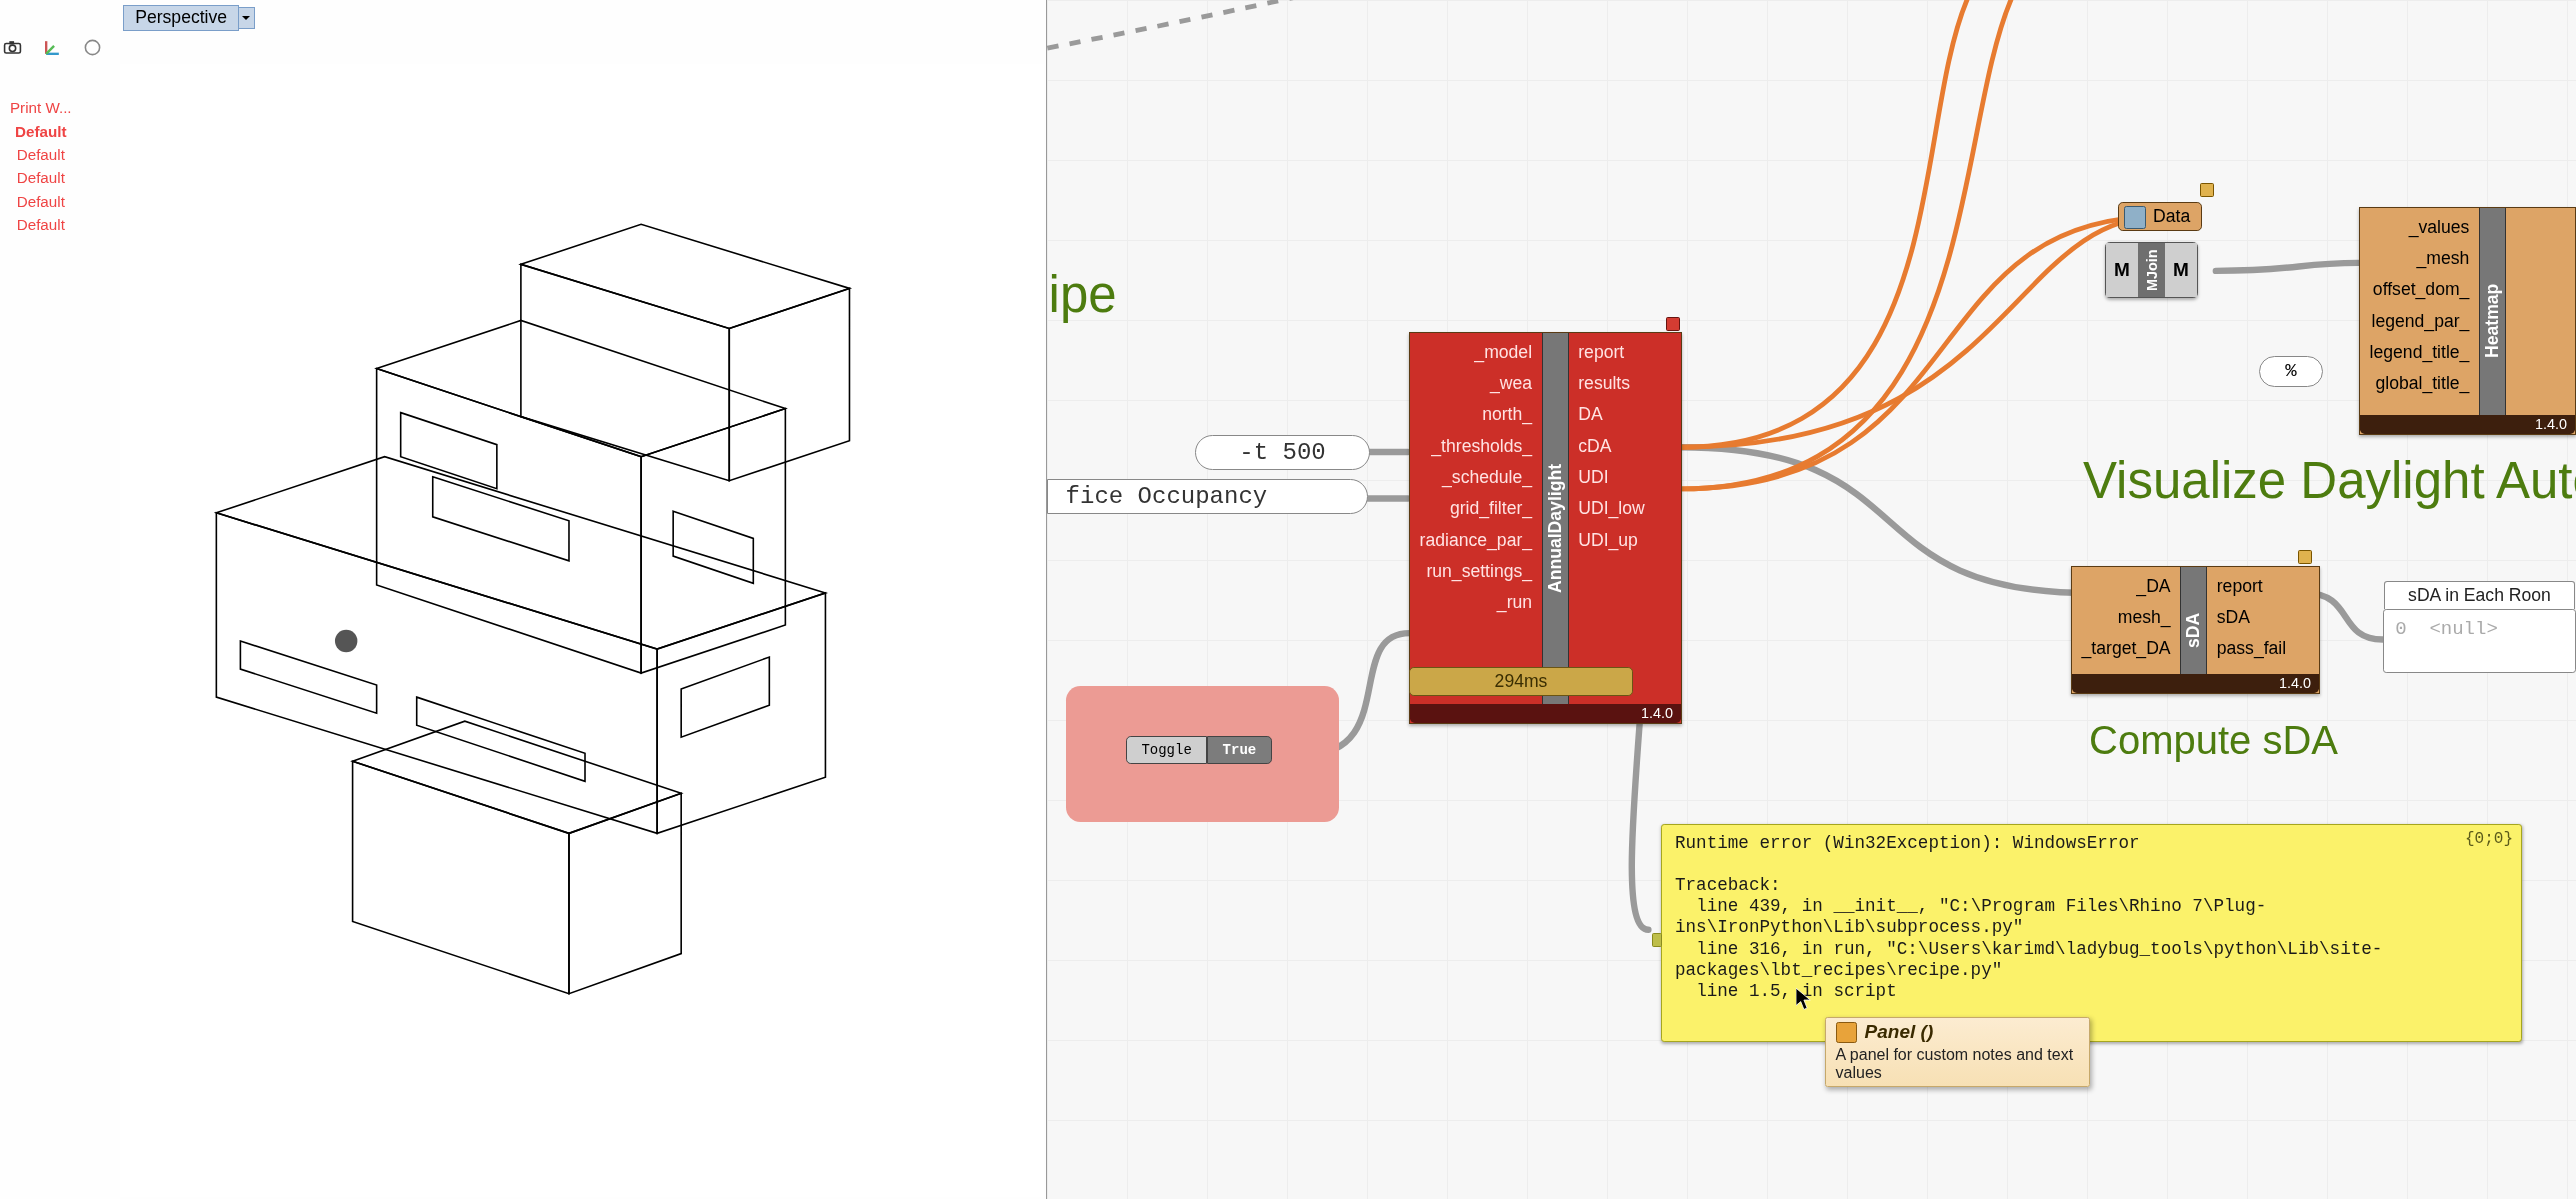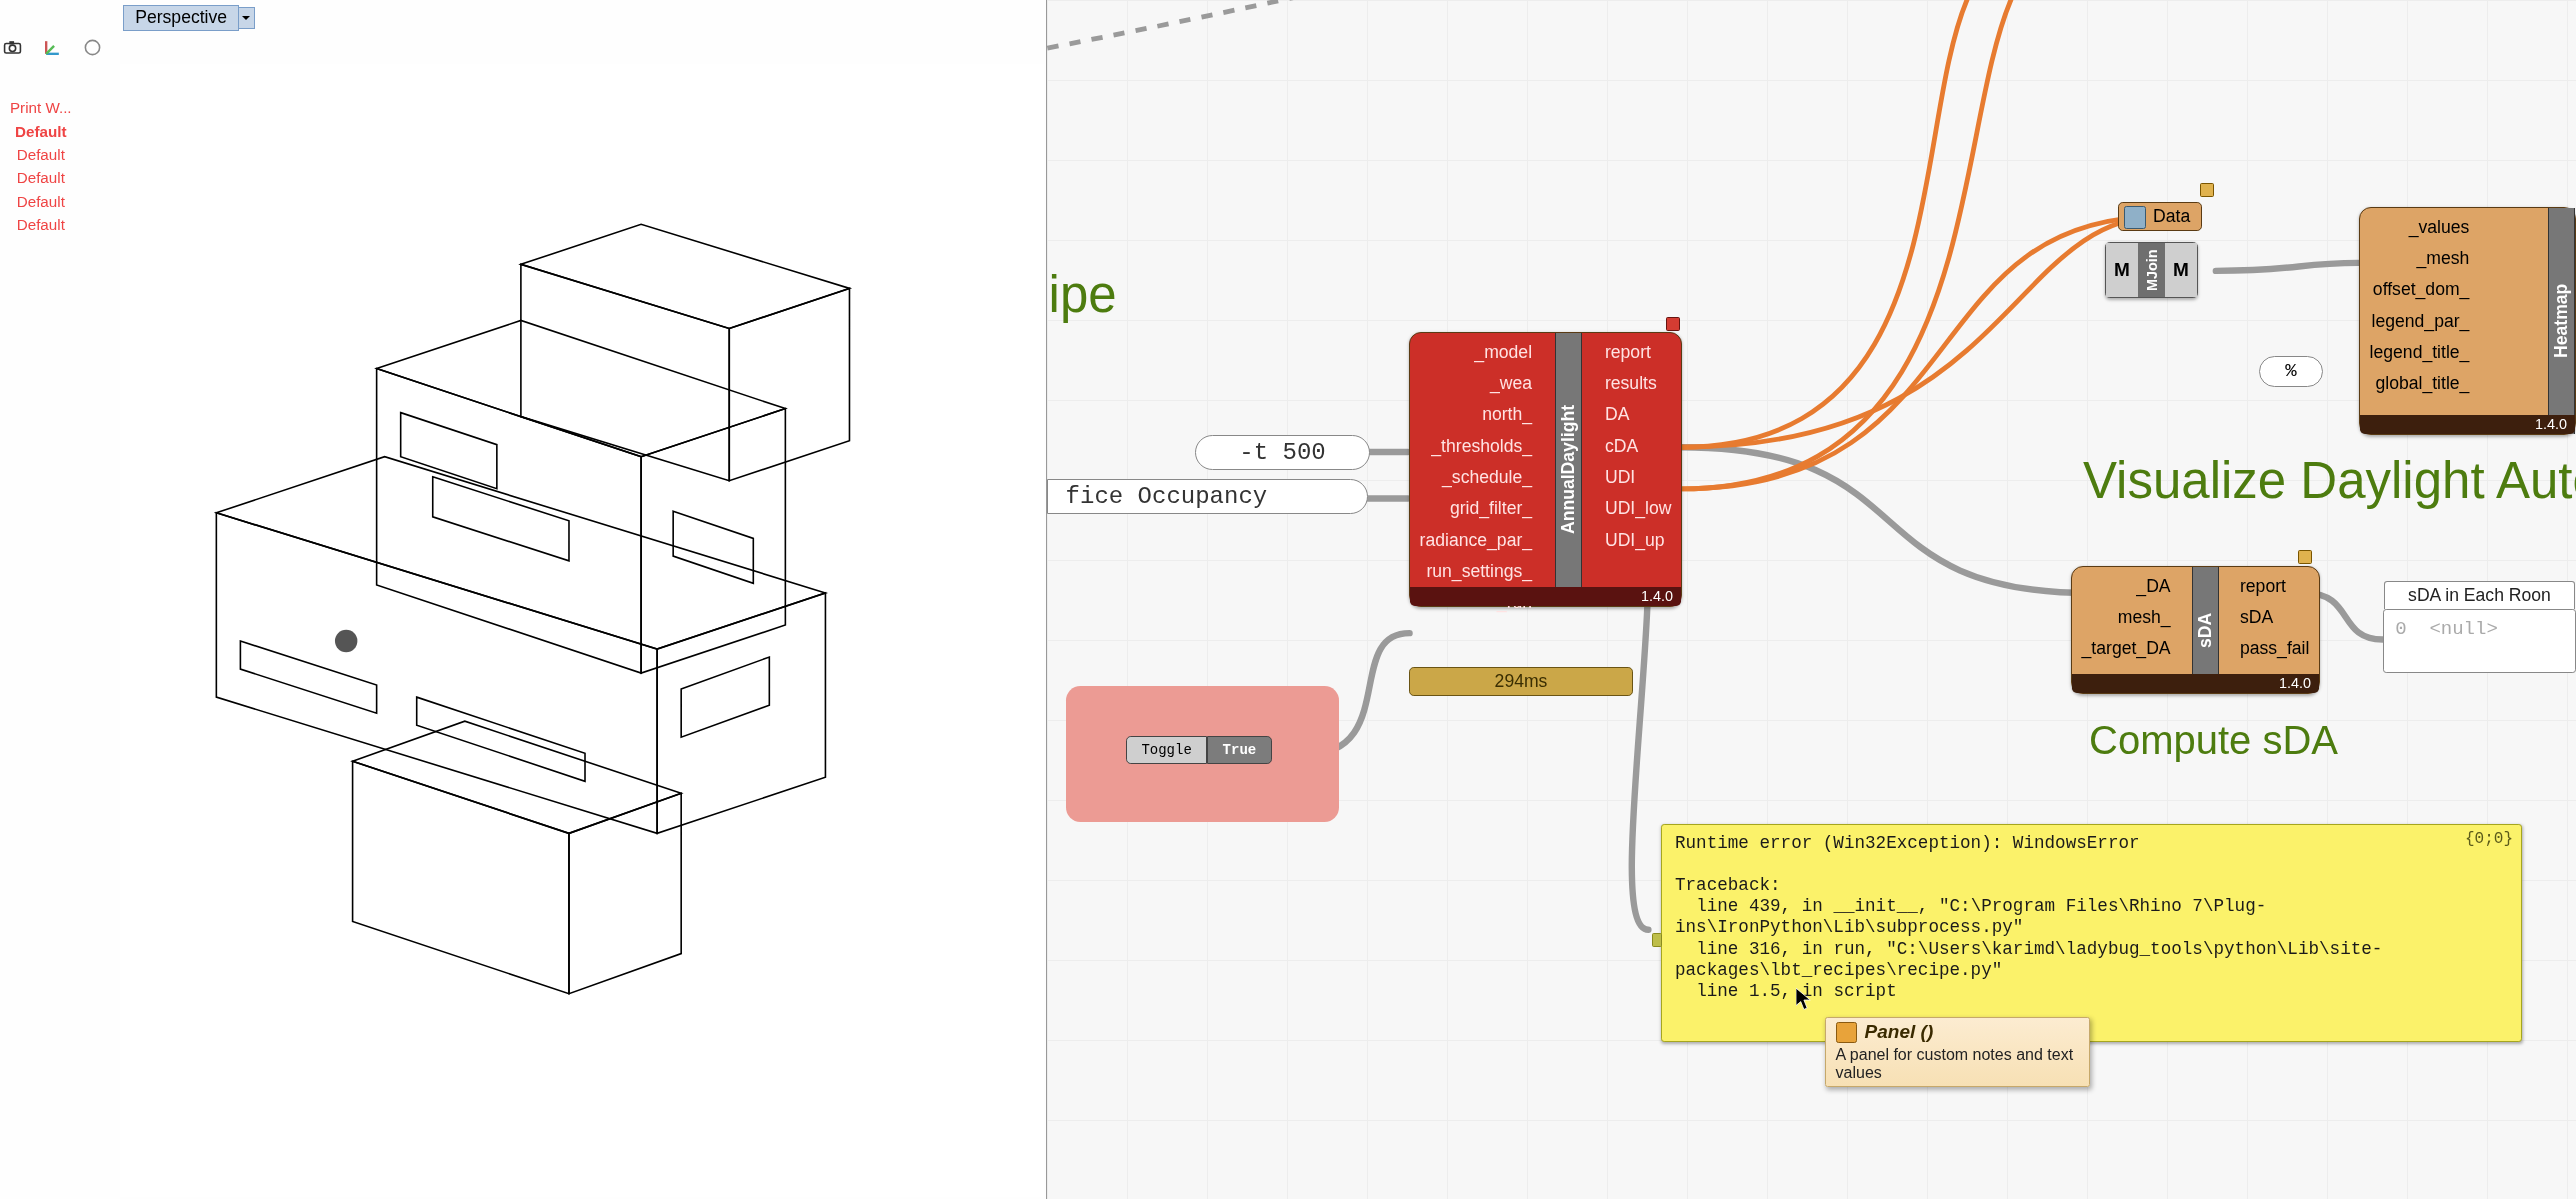--- a/index.html
+++ b/index.html
@@ -150,24 +150,23 @@
   border: 0.8px solid #444;
 }
 .toggle-left  { background: #cfcfcf; border-radius: 4.8px 0 0 4.8px; }
 .toggle-right { background: #7c7c7c; color: #fff; border-radius: 0 4.8px 4.8px 0; font-weight: 600; }
 
 
 .gh-node {
   position: absolute;
   background: #dda466;
   border: 0.8px solid #5a3b14;
-  border-radius: 12px;
+  border-radius: 0;
   box-shadow: 0 1.6px 3.2px rgba(0,0,0,.3);
   display: flex;
-  justify-content: space-between;
 }
 .gh-node.error {
   background: #cc2f28;
 }
 .gh-node .col {
   display: flex;
   flex-direction: column;
 }
 .gh-node .inputs, .gh-node .outputs {
   padding: 3.2px 6.4px;
@@ -458,21 +457,21 @@
 
   <div class="panel-cap" style="left:148px; top:435px; width:175px; justify-content:center;">-t 500</div>
   <div class="panel-cap left-open" style="left:0px; top:479px; width:321px;">fice Occupancy</div>
 
   <div class="gh-group salmon" style="left:19px; top:686px; width:273px; height:136px;"></div>
   <div class="toggle-comp" style="left:79px; top:736px;">
     <div class="toggle-left">Toggle</div>
     <div class="toggle-right">True</div>
   </div>
 
-  <div class="gh-node error" style="left:362px; top:332px; width:273px; height:275px;">
+  <div class="gh-node error" style="left:362px; top:332px; width:273px; height:392px;">
     <div class="col inputs">
       <div class="port">_model</div>
       <div class="port">_wea</div>
       <div class="port">north_</div>
       <div class="port">_thresholds_</div>
       <div class="port">_schedule_</div>
       <div class="port">grid_filter_</div>
       <div class="port">radiance_par_</div>
       <div class="port">run_settings_</div>
       <div class="port">_run</div>

